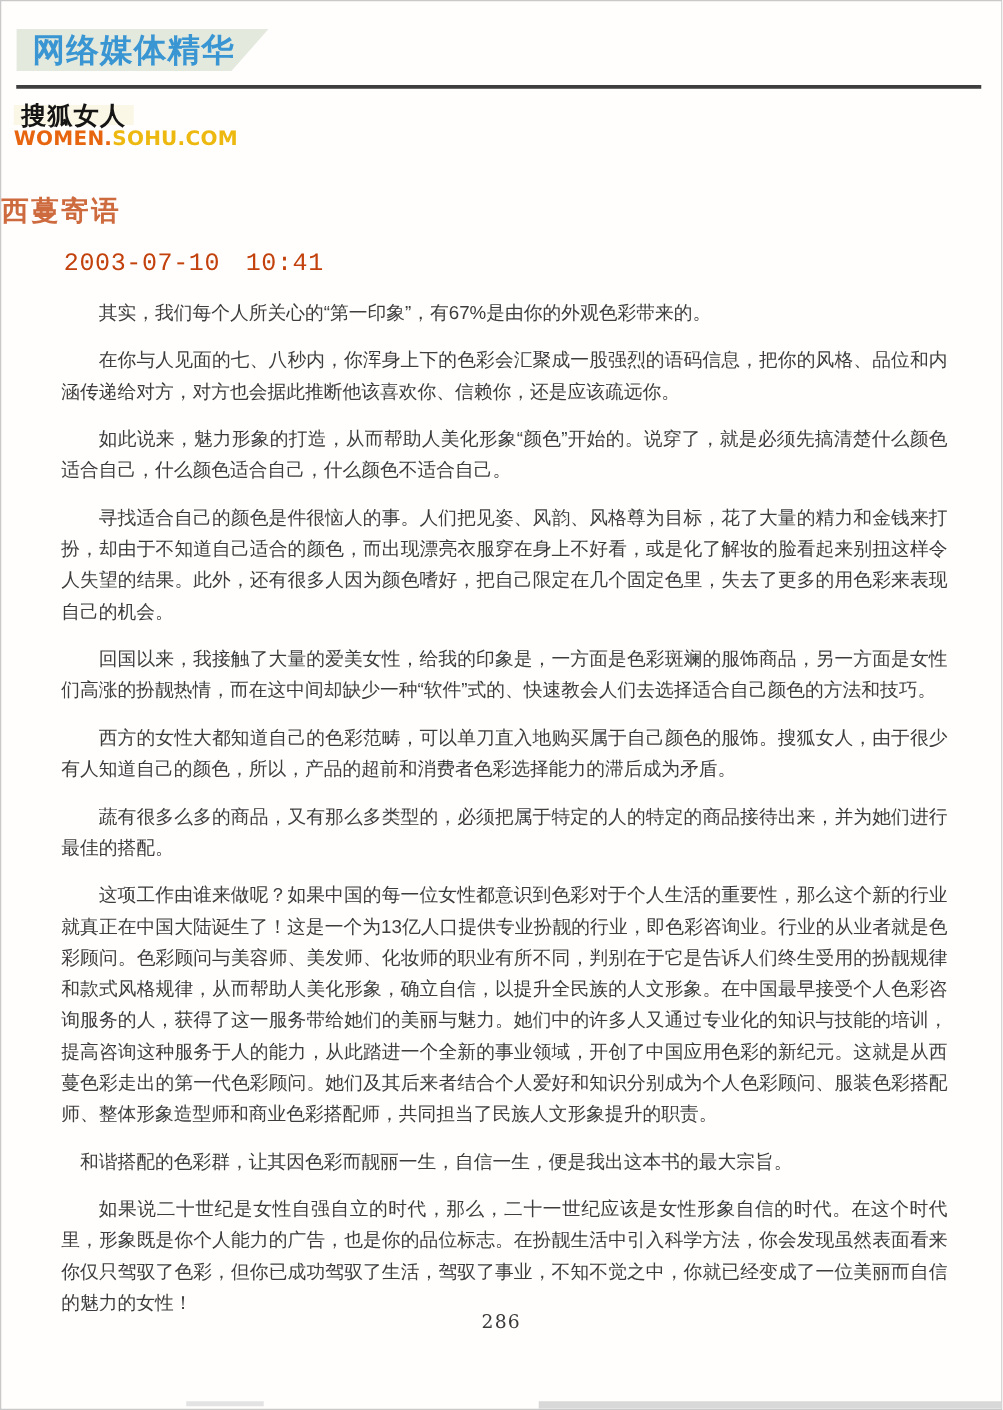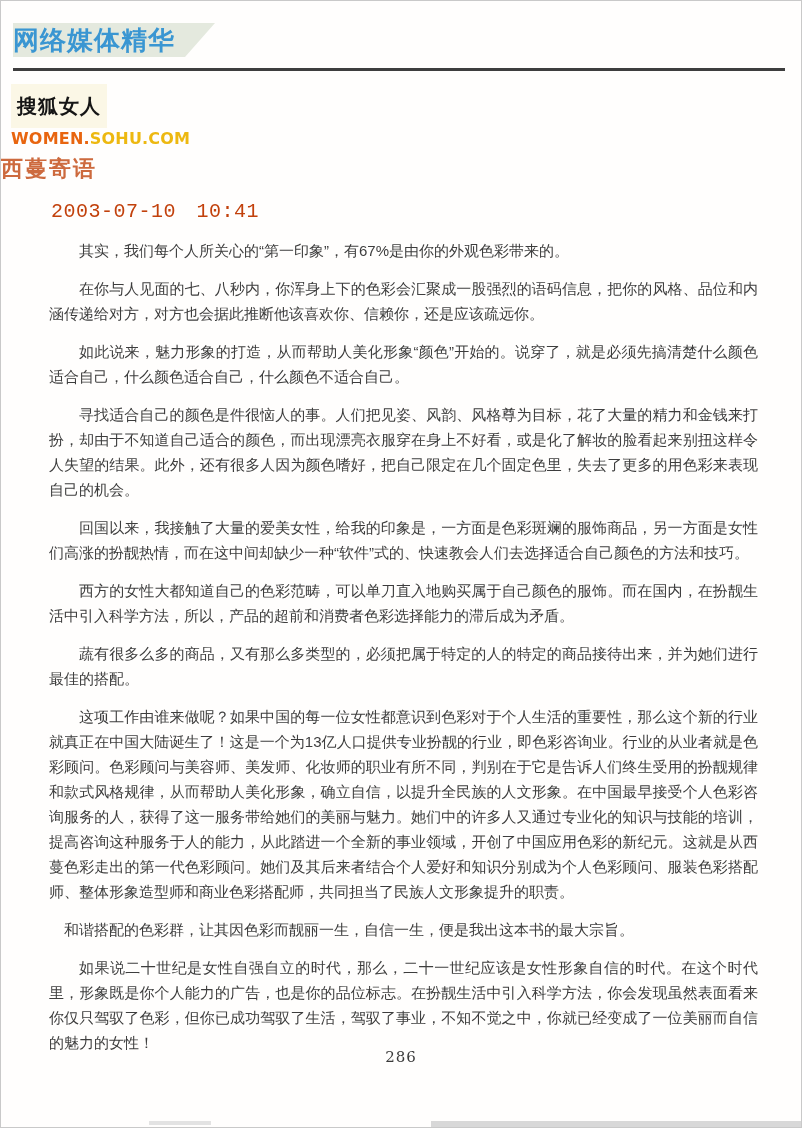--- a/index.html
+++ b/index.html
@@ -17,20 +17,21 @@
   
   .banner {
     position: absolute;
     left: 12px;
     top: 22px;
     width: 202px;
     height: 34px;
     background: var(--banner-bg, #e4e9de);
     clip-path: polygon(0 0, 100% 0, calc(100% - 30px) 100%, 0 100%);
     display: flex;
+    padding-left: 13px;
     box-sizing: border-box;
   }
   .banner-text {
     font-size: 26px;
     font-weight: bold;
     color: var(--banner-text, #3a96d2);
     letter-spacing: 1px;
     white-space: nowrap;
   }
 
@@ -41,21 +42,21 @@
     width: 772px;
     height: 3px;
     background: var(--rule, #3e3e3e);
   }
 
   
   .logo { position: absolute; left: 10px; top: 83px; }
   .logo-box {
     background: var(--logo-bg, #fbf7e6);
     width: 96px;
-    height: 44px;
+    height: 16px;
     display: flex;
     align-items: center;
     justify-content: center;
   }
   .logo-box .logo-title {
     font-size: 20px;
     font-weight: bold;
     color: #151515;
     letter-spacing: 1px;
     white-space: nowrap;
@@ -159,21 +160,21 @@
   <h1 class="title">西蔓寄语</h1>
 
   <div class="date">2003-07-10 10:41</div>
 
   <div class="body-text">
     <p>其实，我们每个人所关心的“第一印象”，有67%是由你的外观色彩带来的。</p>
     <p>在你与人见面的七、八秒内，你浑身上下的色彩会汇聚成一股强烈的语码信息，把你的风格、品位和内涵传递给对方，对方也会据此推断他该喜欢你、信赖你，还是应该疏远你。</p>
     <p>如此说来，魅力形象的打造，从而帮助人美化形象“颜色”开始的。说穿了，就是必须先搞清楚什么颜色适合自己，什么颜色适合自己，什么颜色不适合自己。</p>
     <p>寻找适合自己的颜色是件很恼人的事。人们把见姿、风韵、风格尊为目标，花了大量的精力和金钱来打扮，却由于不知道自己适合的颜色，而出现漂亮衣服穿在身上不好看，或是化了解妆的脸看起来别扭这样令人失望的结果。此外，还有很多人因为颜色嗜好，把自己限定在几个固定色里，失去了更多的用色彩来表现自己的机会。</p>
     <p>回国以来，我接触了大量的爱美女性，给我的印象是，一方面是色彩斑斓的服饰商品，另一方面是女性们高涨的扮靓热情，而在这中间却缺少一种“软件”式的、快速教会人们去选择适合自己颜色的方法和技巧。</p>
-    <p>西方的女性大都知道自己的色彩范畴，可以单刀直入地购买属于自己颜色的服饰。而在国内，在扮靓生活中引入科学方法，所以，产品的超前和消费者色彩选择能力的滞后成为矛盾。</p>
+    <p>西方的女性大都知道自己的色彩范畴，可以单刀直入地购买属于自己颜色的服饰。搜狐女人，由于很少有人知道自己的颜色，所以，产品的超前和消费者色彩选择能力的滞后成为矛盾。</p>
     <p>蔬有很多么多的商品，又有那么多类型的，必须把属于特定的人的特定的商品接待出来，并为她们进行最佳的搭配。</p>
     <p>这项工作由谁来做呢？如果中国的每一位女性都意识到色彩对于个人生活的重要性，那么这个新的行业就真正在中国大陆诞生了！这是一个为13亿人口提供专业扮靓的行业，即色彩咨询业。行业的从业者就是色彩顾问。色彩顾问与美容师、美发师、化妆师的职业有所不同，判别在于它是告诉人们终生受用的扮靓规律和款式风格规律，从而帮助人美化形象，确立自信，以提升全民族的人文形象。在中国最早接受个人色彩咨询服务的人，获得了这一服务带给她们的美丽与魅力。她们中的许多人又通过专业化的知识与技能的培训，提高咨询这种服务于人的能力，从此踏进一个全新的事业领域，开创了中国应用色彩的新纪元。这就是从西蔓色彩走出的第一代色彩顾问。她们及其后来者结合个人爱好和知识分别成为个人色彩顾问、服装色彩搭配师、整体形象造型师和商业色彩搭配师，共同担当了民族人文形象提升的职责。</p>
     <p class="indent-1">和谐搭配的色彩群，让其因色彩而靓丽一生，自信一生，便是我出这本书的最大宗旨。</p>
     <p class="last">如果说二十世纪是女性自强自立的时代，那么，二十一世纪应该是女性形象自信的时代。在这个时代里，形象既是你个人能力的广告，也是你的品位标志。在扮靓生活中引入科学方法，你会发现虽然表面看来你仅只驾驭了色彩，但你已成功驾驭了生活，驾驭了事业，不知不觉之中，你就已经变成了一位美丽而自信的魅力的女性！</p>
   </div>
 
   <div class="footer">286</div>
 
   <div class="strip-right"></div>
   <div class="strip-left"></div>

